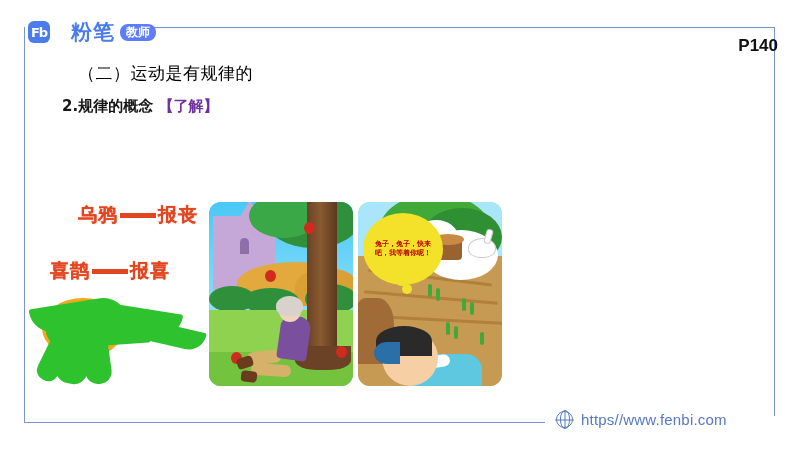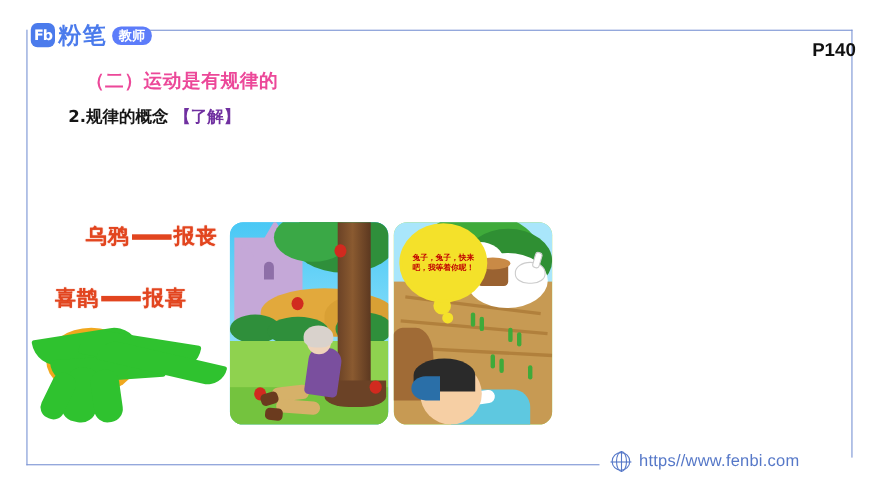--- a/index.html
+++ b/index.html
@@ -50,20 +50,21 @@
   }
   .logo-mark .fb{
     color:#fff;font-size:13px;font-weight:bold;
     letter-spacing:-1px;line-height:1;
     font-family:"DejaVu Sans",sans-serif;
   }
   .logo-text{
     font-size:21px;font-weight:bold;color:#4b7bec;
     letter-spacing:1px;line-height:1;
     font-family:"DejaVu Sans","Liberation Sans",sans-serif;
+    margin-left:18px;
   }
   .logo-badge{
     background:#5c7cfa;color:#fff;
     font-size:12px;font-weight:bold;
     padding:2px 6px 3px 6px;
     border-radius:8px 8px 8px 8px;
     line-height:1;
     margin-left:2px;
     font-family:"DejaVu Sans","Liberation Sans",sans-serif;
   }
@@ -71,21 +72,21 @@
   
   .page-num{
     position:absolute;right:22px;top:36px;
     font-size:17px;font-weight:bold;color:#111;
     font-family:"Liberation Sans",sans-serif;
   }
 
   
   .h-title{
     position:absolute;left:78px;top:62px;
-    font-size:17px;font-weight:bold;color:#ec4899;
+    font-size:17px;font-weight:normal;color:#000000;
     font-family:"DejaVu Sans","Liberation Sans",sans-serif;
     letter-spacing:.5px;
   }
   .h-sub{
     position:absolute;left:62px;top:97px;
     font-size:15px;font-weight:bold;color:#161616;
     font-family:"DejaVu Sans","Liberation Sans",sans-serif;
   }
   .h-sub .tag{color:#7030a0;font-family:"DejaVu Serif",serif;}
 
@@ -159,21 +160,21 @@
 
   
   .panel-rabbit{left:322px;width:144px;height:184px;background:#9fdc5a;}
   .rb-sky{position:absolute;left:0;top:0;width:100%;height:56px;background:#a9e6fb;}
   .rb-tree{position:absolute;left:22px;top:-8px;width:110px;height:70px;background:#3faa3a;border-radius:50%;}
   .rb-tree2{position:absolute;left:64px;top:6px;width:80px;height:58px;background:#2f8f33;border-radius:50%;}
   .rb-field{position:absolute;left:0;bottom:0;width:100%;height:130px;background:#c79a53;}
   .rb-furrow{position:absolute;background:#b1803c;height:3px;}
   .rb-grass{position:absolute;width:4px;height:13px;background:#3faa3a;border-radius:2px;}
   .rb-bubble{
-    position:absolute;left:8px;top:4px;width:74px;height:66px;
+    position:absolute;left:8px;top:14px;width:74px;height:66px;
     background:#f4e12a;border-radius:50%;
     display:flex;align-items:center;justify-content:center;
     box-shadow:0 0 0 3px #f4e12a;
   }
   .rb-bubble-text{
     font-size:7px;line-height:9px;color:#c00000;font-weight:bold;
     text-align:center;width:60px;
     font-family:"DejaVu Sans","Liberation Sans",sans-serif;
     position:relative;z-index:2;
   }

